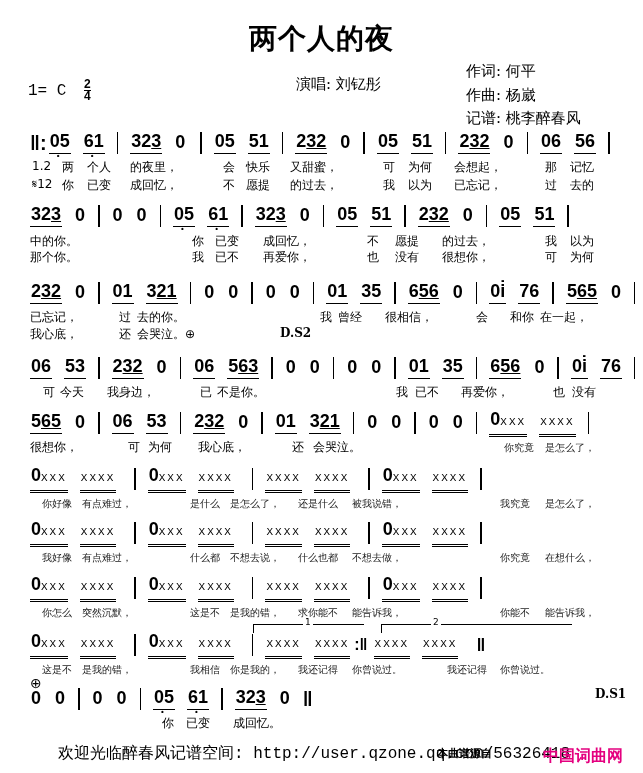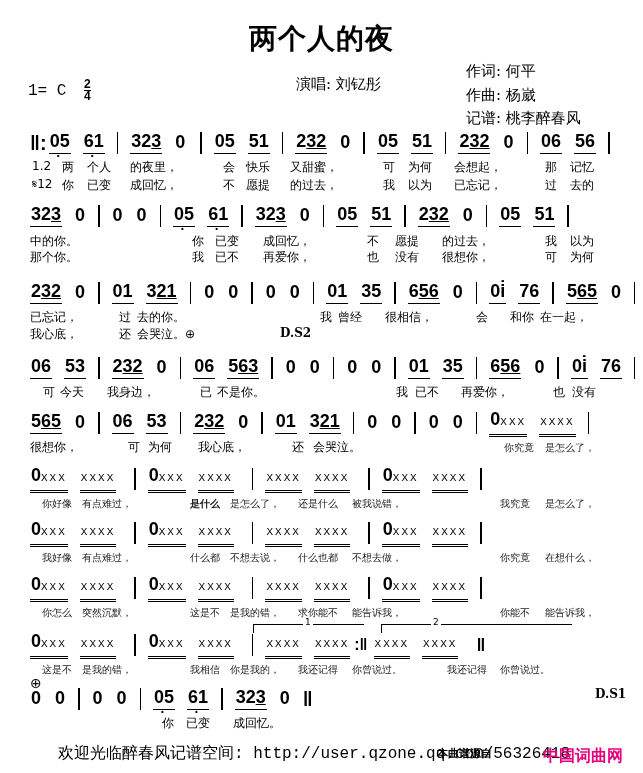--- a/index.html
+++ b/index.html
@@ -264,21 +264,21 @@
       <span class="bar"></span>
     <span class="g dbl"><span class="x">XXXX</span></span>
       <span class="g dbl" style="margin-right:18px"><span class="x">XXXX</span></span>
       <span class="bar"></span>
     <span class="g dbl">0<span class="x">XXX</span></span>
       <span class="g dbl"><span class="x">XXXX</span></span>
       <span class="bar"></span>
   </div>
   <div class="lyric2" style="left:12px;top:29px;">你好像</div>
   <div class="lyric2" style="left:52px;top:29px;">有点难过，</div>
-  <div class="lyric2" style="left:160px;top:29px;font-weight:bold;">是什么</div>
+  <div class="lyric2" style="left:160px;top:29px;">是什么</div>
   <div class="lyric2" style="left:200px;top:29px;">是怎么了，</div>
   <div class="lyric2" style="left:268px;top:29px;">还是什么</div>
   <div class="lyric2" style="left:322px;top:29px;">被我说错，</div>
   <div class="lyric2" style="left:470px;top:29px;">我究竟</div>
   <div class="lyric2" style="left:515px;top:29px;">是怎么了，</div>
 </div>
 
 <div class="line" style="top:522px;">
   <div class="notes">
     <span class="g dbl">0<span class="x">XXX</span></span>

